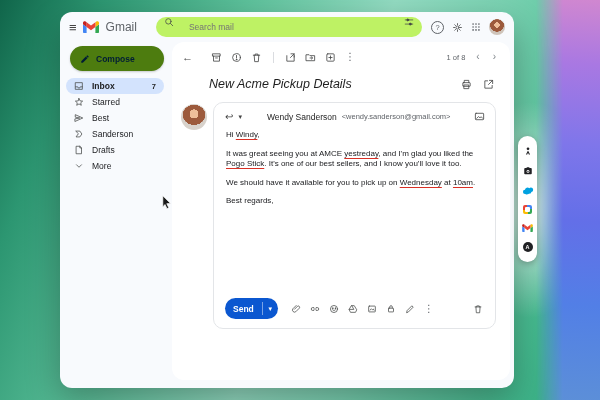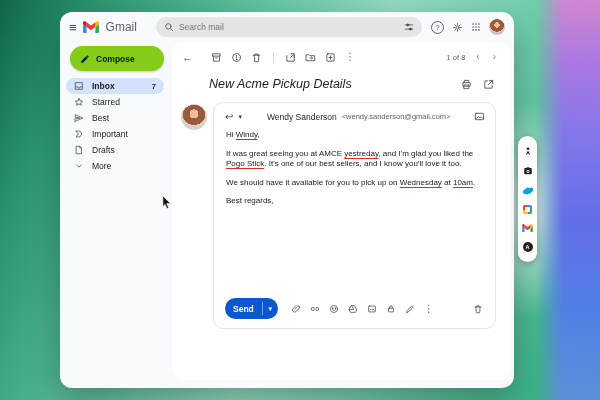--- a/index.html
+++ b/index.html
@@ -11,34 +11,34 @@
   .right-band{position:absolute;right:0;top:0;width:64px;height:100%;
     background:linear-gradient(183deg,#d087d0 0%,#a978e2 16%,#7f76ea 36%,#636fe8 55%,#527fe6 76%,#5c8fd8 100%);
     -webkit-mask-image:linear-gradient(90deg,transparent 0,#000 42%);
     mask-image:linear-gradient(90deg,transparent 0,#000 42%);}
   
   .window{position:absolute;left:60px;top:12px;width:454px;height:376px;background:#f8fafd;
     border-radius:12px;box-shadow:0 14px 34px rgba(0,0,0,.30);}
   .topbar{height:30px;display:flex;align-items:center;padding:0 9px;gap:6px;}
   .hamburger{font-size:13px;color:#444;cursor:pointer;line-height:1;}
   .wordmark{font-size:12px;color:#5f6368;margin-left:1px;}
-  .search{margin-left:13px;width:250px;height:20px;background:#e5e5e5;border-radius:10px;
-    display:flex;align-items:center;padding:0 8px;gap:3px;}
+  .search{margin-left:13px;width:250px;height:20px;background:#bef264;border-radius:10px;
+    display:flex;padding:0 8px;gap:13px;}
   .search input{border:0;background:transparent;font-size:8.5px;color:#5f6368;flex:1;outline:none;
     font-family:"Liberation Sans",sans-serif;min-width:0;}
   .top-right{margin-left:auto;display:flex;align-items:center;gap:8px;}
   .help-badge{width:11px;height:11px;border:1px solid #5f6368;border-radius:50%;color:#5f6368;
     font-size:7.5px;display:flex;align-items:center;justify-content:center;cursor:pointer;}
   .avatar-sm{width:16px;height:16px;border-radius:50%;flex:none;cursor:pointer;
     background:radial-gradient(5px 5px at 50% 38%,#eebf9a 55%,transparent 56%),
                radial-gradient(11px 10px at 50% 40%,#9c5a3c 62%,transparent 63%),#cfc4ba;}
   
   .body-area{position:relative;height:346px;}
   .sidebar{position:absolute;left:0;top:0;width:112px;}
-  .compose{margin:4px 0 0 10px;width:80px;height:25px;border-radius:13px;background:#84cc16;
+  .compose{margin:4px 0 0 10px;width:80px;height:25px;border-radius:13px;background:#4d7c0f;
     display:flex;align-items:center;gap:6px;padding:0 4px 0 10px;cursor:pointer;
     box-shadow:0 1px 2px rgba(60,64,67,.25);font-size:8.5px;font-weight:bold;color:#001d35;text-align:right;}
   .nav{margin-top:7px;}
   .nav-item{height:16px;display:flex;align-items:center;gap:8px;margin:0 8px 0 6px;
     padding:0 8px;font-size:8.5px;color:#202124;border-radius:9px;cursor:pointer;}
   .nav-item.selected{background:#d3e3fd;font-weight:bold;}
   .nav-item .count{margin-left:auto;font-size:7.5px;color:#1f1f1f;}
   .sic{stroke:#454746;fill:none;stroke-width:1.8;stroke-linecap:round;stroke-linejoin:round;display:block;}
   
   .main{position:absolute;left:112px;top:0;right:4px;bottom:8px;background:#fff;border-radius:12px;
@@ -186,21 +186,21 @@
                 </svg>
             </span>
             <span>Best</span>
           </div>
           <div class="nav-item">
             <span style="display:flex;">
               <svg class="sic" width="10" height="10" viewBox="0 0 24 24">
                   <path d="M5 5h9l5 7-5 7H5l5-7z"></path>
                 </svg>
             </span>
-            <span>Important</span>
+            <span>Sanderson</span>
           </div>
           <div class="nav-item">
             <span style="display:flex;">
               <svg class="sic" width="10" height="10" viewBox="0 0 24 24">
                   <path d="M6 3h8l4 4v14H6z"></path>
                   <path d="M14 3v4h4"></path>
                 </svg>
             </span>
             <span>Drafts</span>
           </div>

